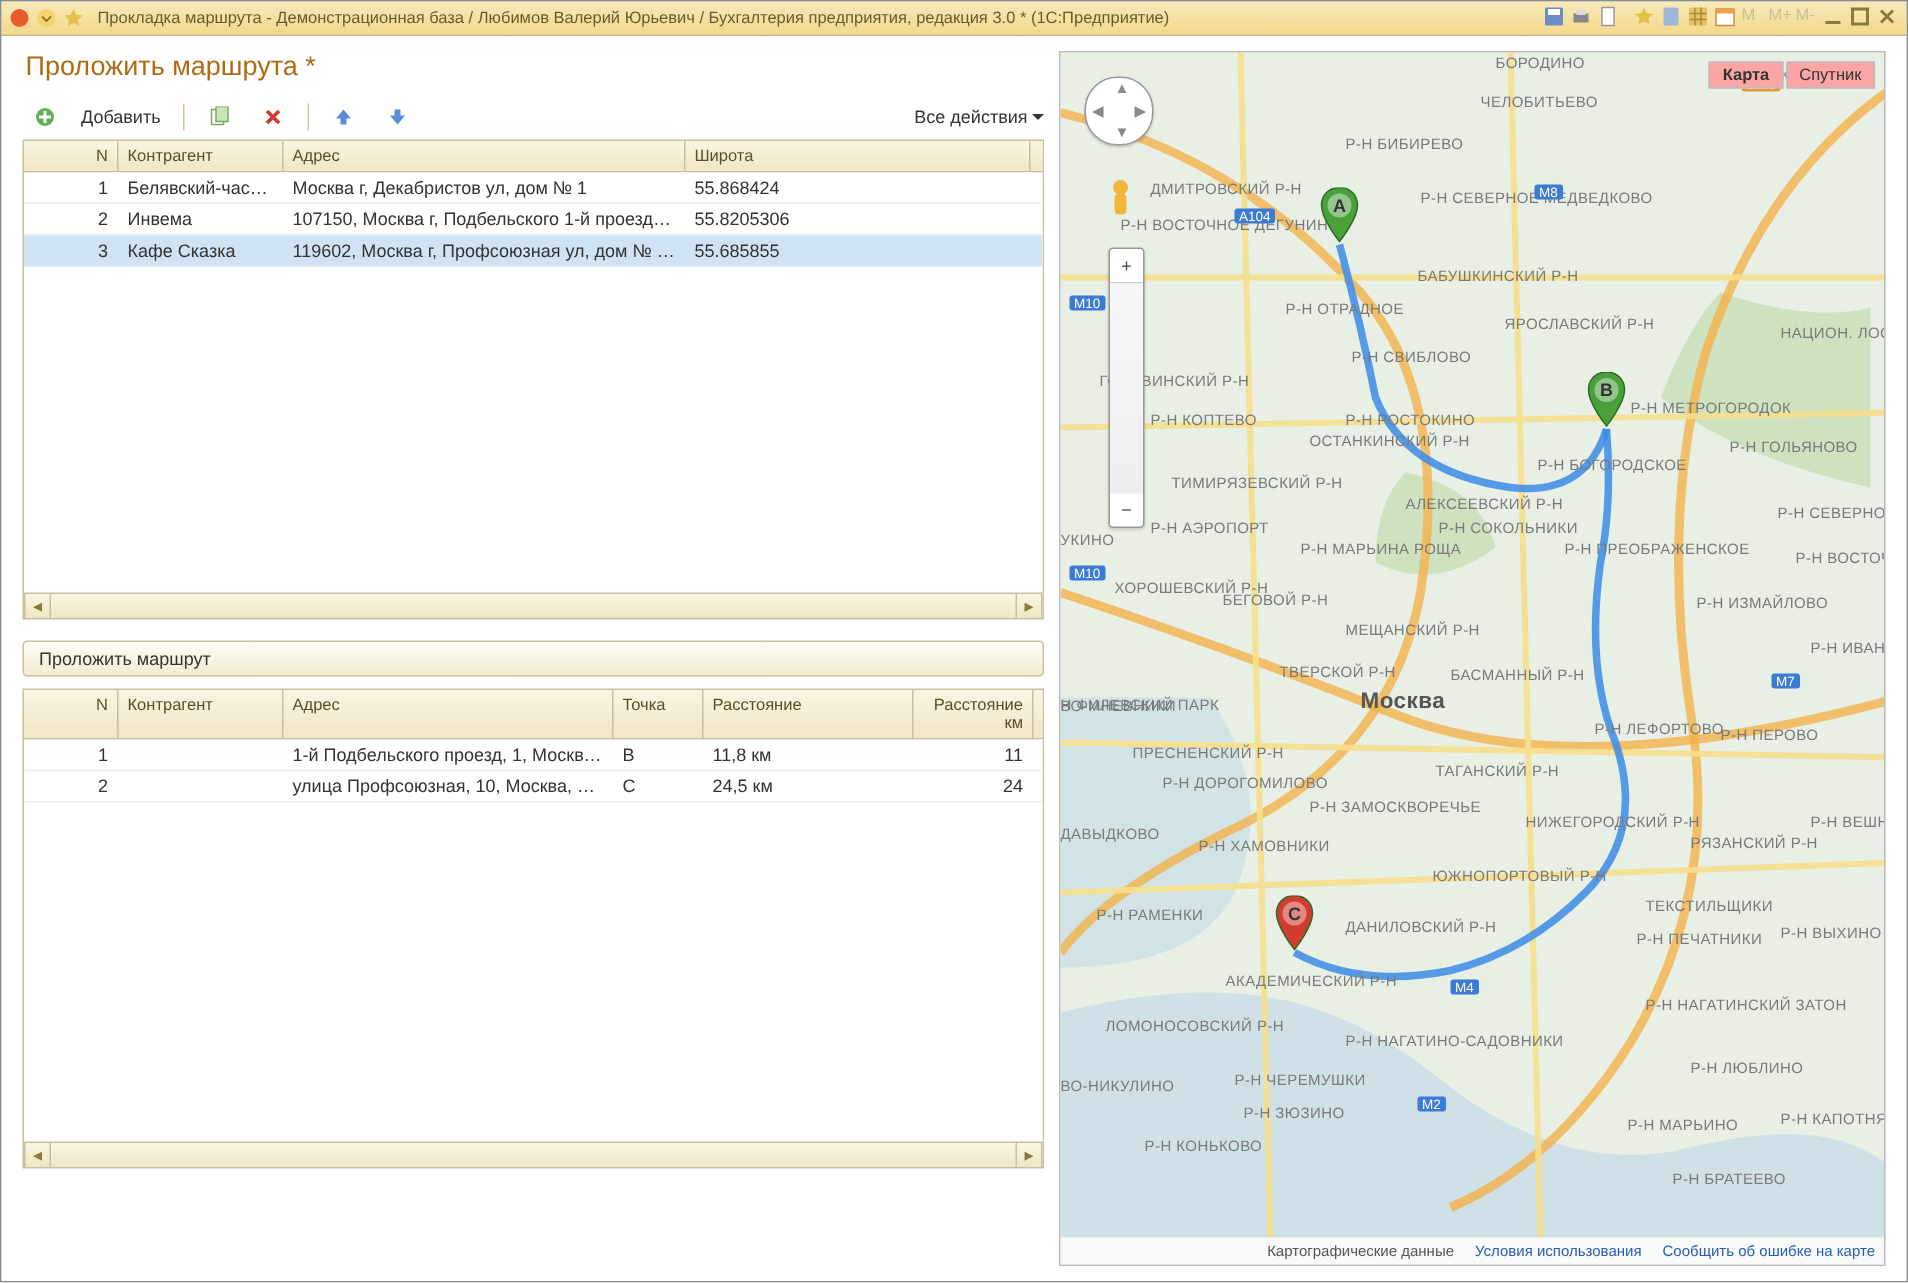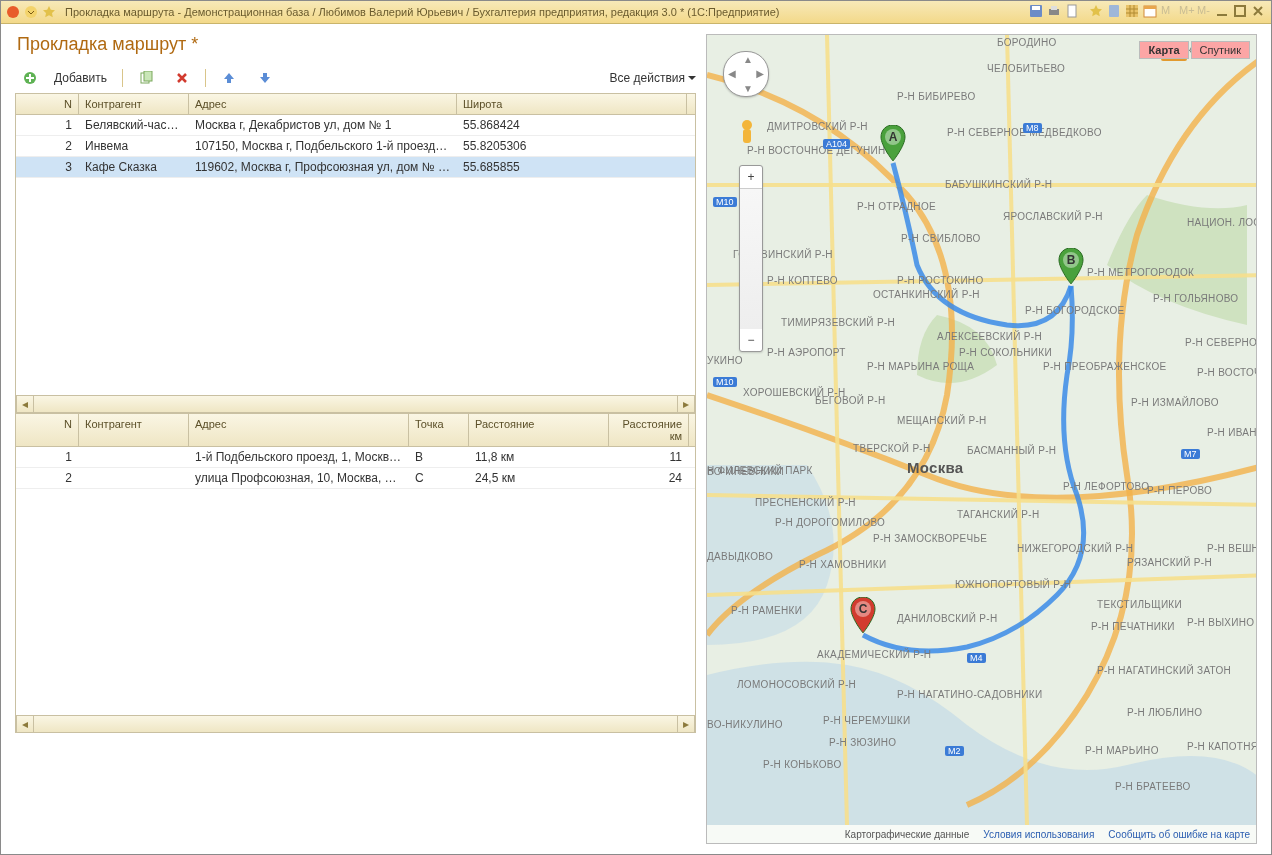--- a/index.html
+++ b/index.html
@@ -146,21 +146,21 @@
       </span>
     <span class="win-btn">
         <svg width="14" height="14">
           <path d="M3 3l8 8M11 3l-8 8" stroke="#8c7a3c" stroke-width="2"></path>
         </svg>
       </span>
   </div>
 
   <div class="content">
     <div class="left-pane">
-      <div class="page-title"><span>Прокладка маршрут</span> <span class="mod">*</span></div>
+      <div class="page-title"><span>Проложить маршрута</span> <span class="mod">*</span></div>
 
       <div class="toolbar">
         <div class="tb-btn">
           <span class="tb-ico">
               <svg width="14" height="14">
                 <circle cx="7" cy="7" r="6" fill="#5fb254"></circle>
                 <path d="M7 3v8M3 7h8" stroke="#fff" stroke-width="2"></path>
               </svg>
             </span>
           <span>Добавить</span>
@@ -224,20 +224,21 @@
               <div class="gc col-lat">55.685855</div>
             </div>
           </div>
         <div class="grid-scroll">
           <div class="sb-arrow">◂</div>
             <div class="sb-track"></div>
             <div class="sb-arrow">▸</div>
         </div>
       </div>
 
+      <div class="btn-primary">Проложить маршрут</div>
 
       <div class="grid">
         <div class="grid-head">
           <div class="gh col2-n">N</div>
           <div class="gh col2-k">Контрагент</div>
           <div class="gh col2-a">Адрес</div>
           <div class="gh col2-p">Точка</div>
           <div class="gh col2-d">Расстояние</div>
           <div class="gh col2-dk">Расстояние км</div>
         </div>
@@ -355,21 +356,21 @@
           <div class="map-label" style="left: 408px; top: 746px;">Р-Н БРАТЕЕВО</div>
         </div>
       <div id="map-shields">
           <div class="road-shield " style="left: 116px; top: 104px;">А104</div>
           <div class="road-shield " style="left: 6px; top: 162px;">М10</div>
           <div class="road-shield " style="left: 6px; top: 342px;">М10</div>
           <div class="road-shield orange" style="left: 454px; top: 16px;">Е115</div>
           <div class="road-shield " style="left: 316px; top: 88px;">М8</div>
           <div class="road-shield " style="left: 434px; top: 414px; margin-left: 40px;">М7</div>
           <div class="road-shield " style="left: 260px; top: 618px;">М4</div>
-          <div class="road-shield " style="left: 238px; top: 696px; margin-top: 15px;">М2</div>
+          <div class="road-shield " style="left: 238px; top: 696px;">М2</div>
         </div>
       <div class="map-label city" style="left:200px;top:424px">Москва</div>
       <div id="map-pins">
           <div class="pin" style="left: 186px; top: 128px;">
             <svg width="26" height="38">
               <path d="M13 0C6 0 1 5 1 12c0 9 12 24 12 24s12-15 12-24C25 5 20 0 13 0z" fill="#4aa13c" stroke="#2a6b22" stroke-width="1"></path>
               <circle cx="13" cy="12" r="8" fill="#fff" opacity=".4"></circle>
               <text x="13" y="16" text-anchor="middle" font-size="12" font-weight="bold" fill="#333">A</text>
             </svg>
           </div>

